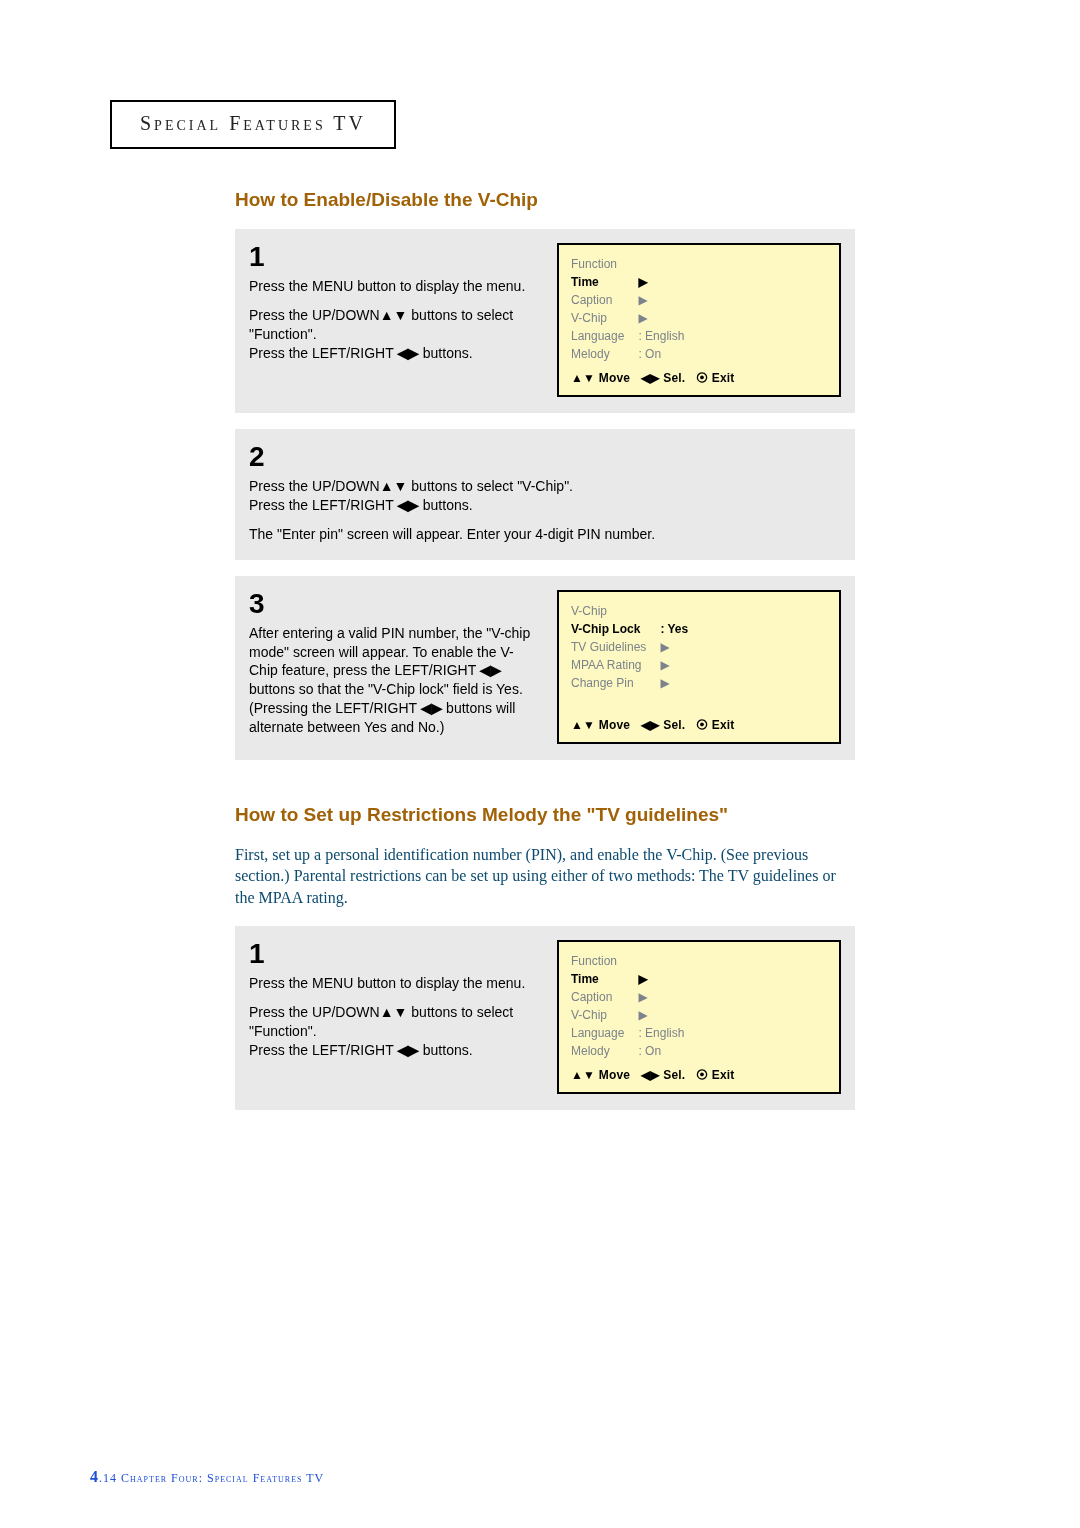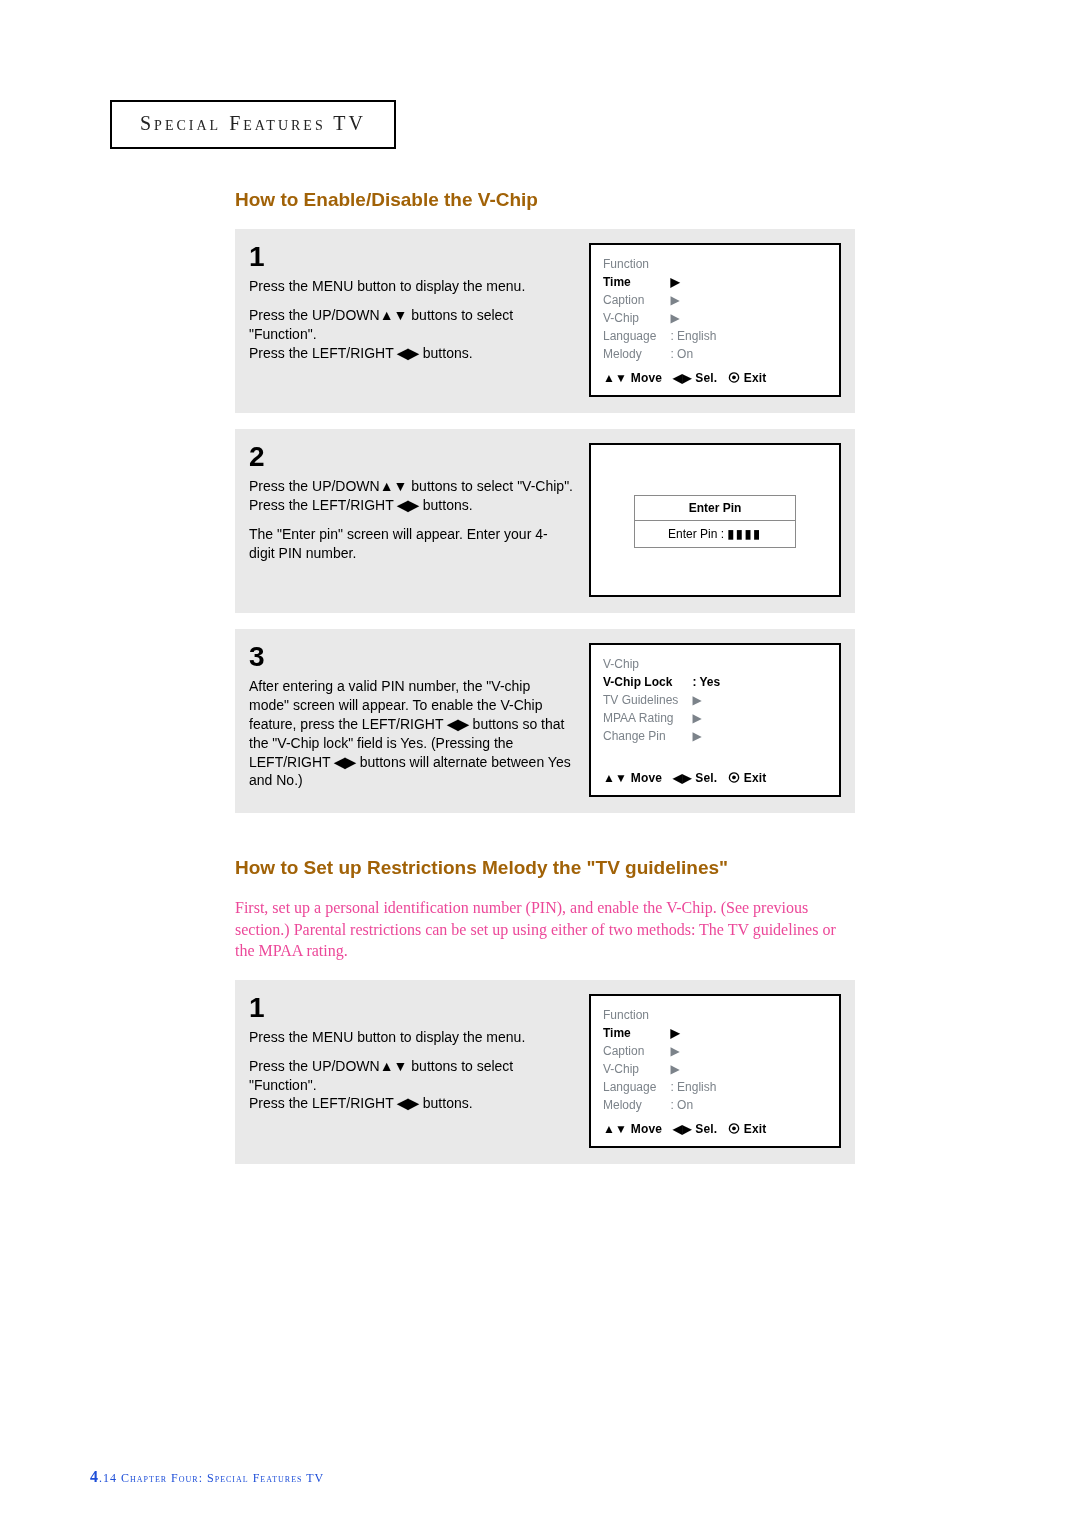--- a/index.html
+++ b/index.html
@@ -62,22 +62,22 @@
     font-family: Verdana, Arial, sans-serif;
     font-weight: 900;
     font-size: 28px;
     line-height: 1;
     margin-bottom: 6px;
     color: #000;
   }
   .nav-arrows { font-weight: 700; }
   .bold { font-weight: 400; }
   .tv-screen {
-    width: 252px;
-    background: #ffffff;
+    width: 284px;
+    background: #fef9c3;
     border: 2px solid #000;
     padding: 10px 12px 8px 12px;
     font-family: Arial, sans-serif;
     font-size: 12px;
     color: #7c838a;
     line-height: 1.5;
     box-sizing: border-box;
     min-height: 154px;
     display: flex;
     flex-direction: column;
@@ -122,21 +122,21 @@
   .enter-pin-bottom {
     padding: 4px 0;
   }
   .pin-bars { letter-spacing: 2px; font-weight: 900; }
 
   .para-intro {
     font-family: Georgia, serif;
     font-size: 16px;
     line-height: 1.35;
     margin: 2px 0 18px 0;
-    color: #ec4899;
+    color: #0c4a6e;
     max-width: 640px;
   }
 
   
   .page-footer {
     position: absolute;
     bottom: 42px;
     left: 90px;
     font-family: Georgia, serif;
     font-size: 12px;
@@ -217,30 +217,20 @@
         <div class="step-num">2</div>
         <div>
           <span>Press the UP/DOWN</span><span class="nav-arrows">▲▼</span><span> buttons to select "V-Chip".</span>
         </div>
         <div>
           <span>Press the LEFT/RIGHT </span><span class="nav-arrows">◀▶</span><span> buttons.</span>
         </div>
         <div style="height:10px"></div>
         <div>The "Enter pin" screen will appear. Enter your 4-digit PIN number.</div>
       </div>
-      <div class="tv-screen">
-        <div class="tv-center">
-          <div class="enter-pin-box">
-            <div class="enter-pin-top">Enter  Pin</div>
-            <div class="enter-pin-bottom">
-              <span>Enter  Pin : </span><span class="pin-bars">▮▮▮▮</span>
-            </div>
-          </div>
-        </div>
-      </div>
     </div>
 
     <div class="step-block">
       <div class="step-text">
         <div class="step-num">3</div>
         <div>
           <span>After entering a valid PIN number, the "V-chip mode" screen will appear. To enable the V-Chip feature, press the LEFT/RIGHT </span><span class="nav-arrows">◀▶</span><span> buttons so that the "V-Chip lock" field is Yes. (Pressing the  LEFT/RIGHT </span><span class="nav-arrows">◀▶</span><span> buttons will alternate between Yes and No.)</span>
         </div>
       </div>
       <div class="tv-screen">

